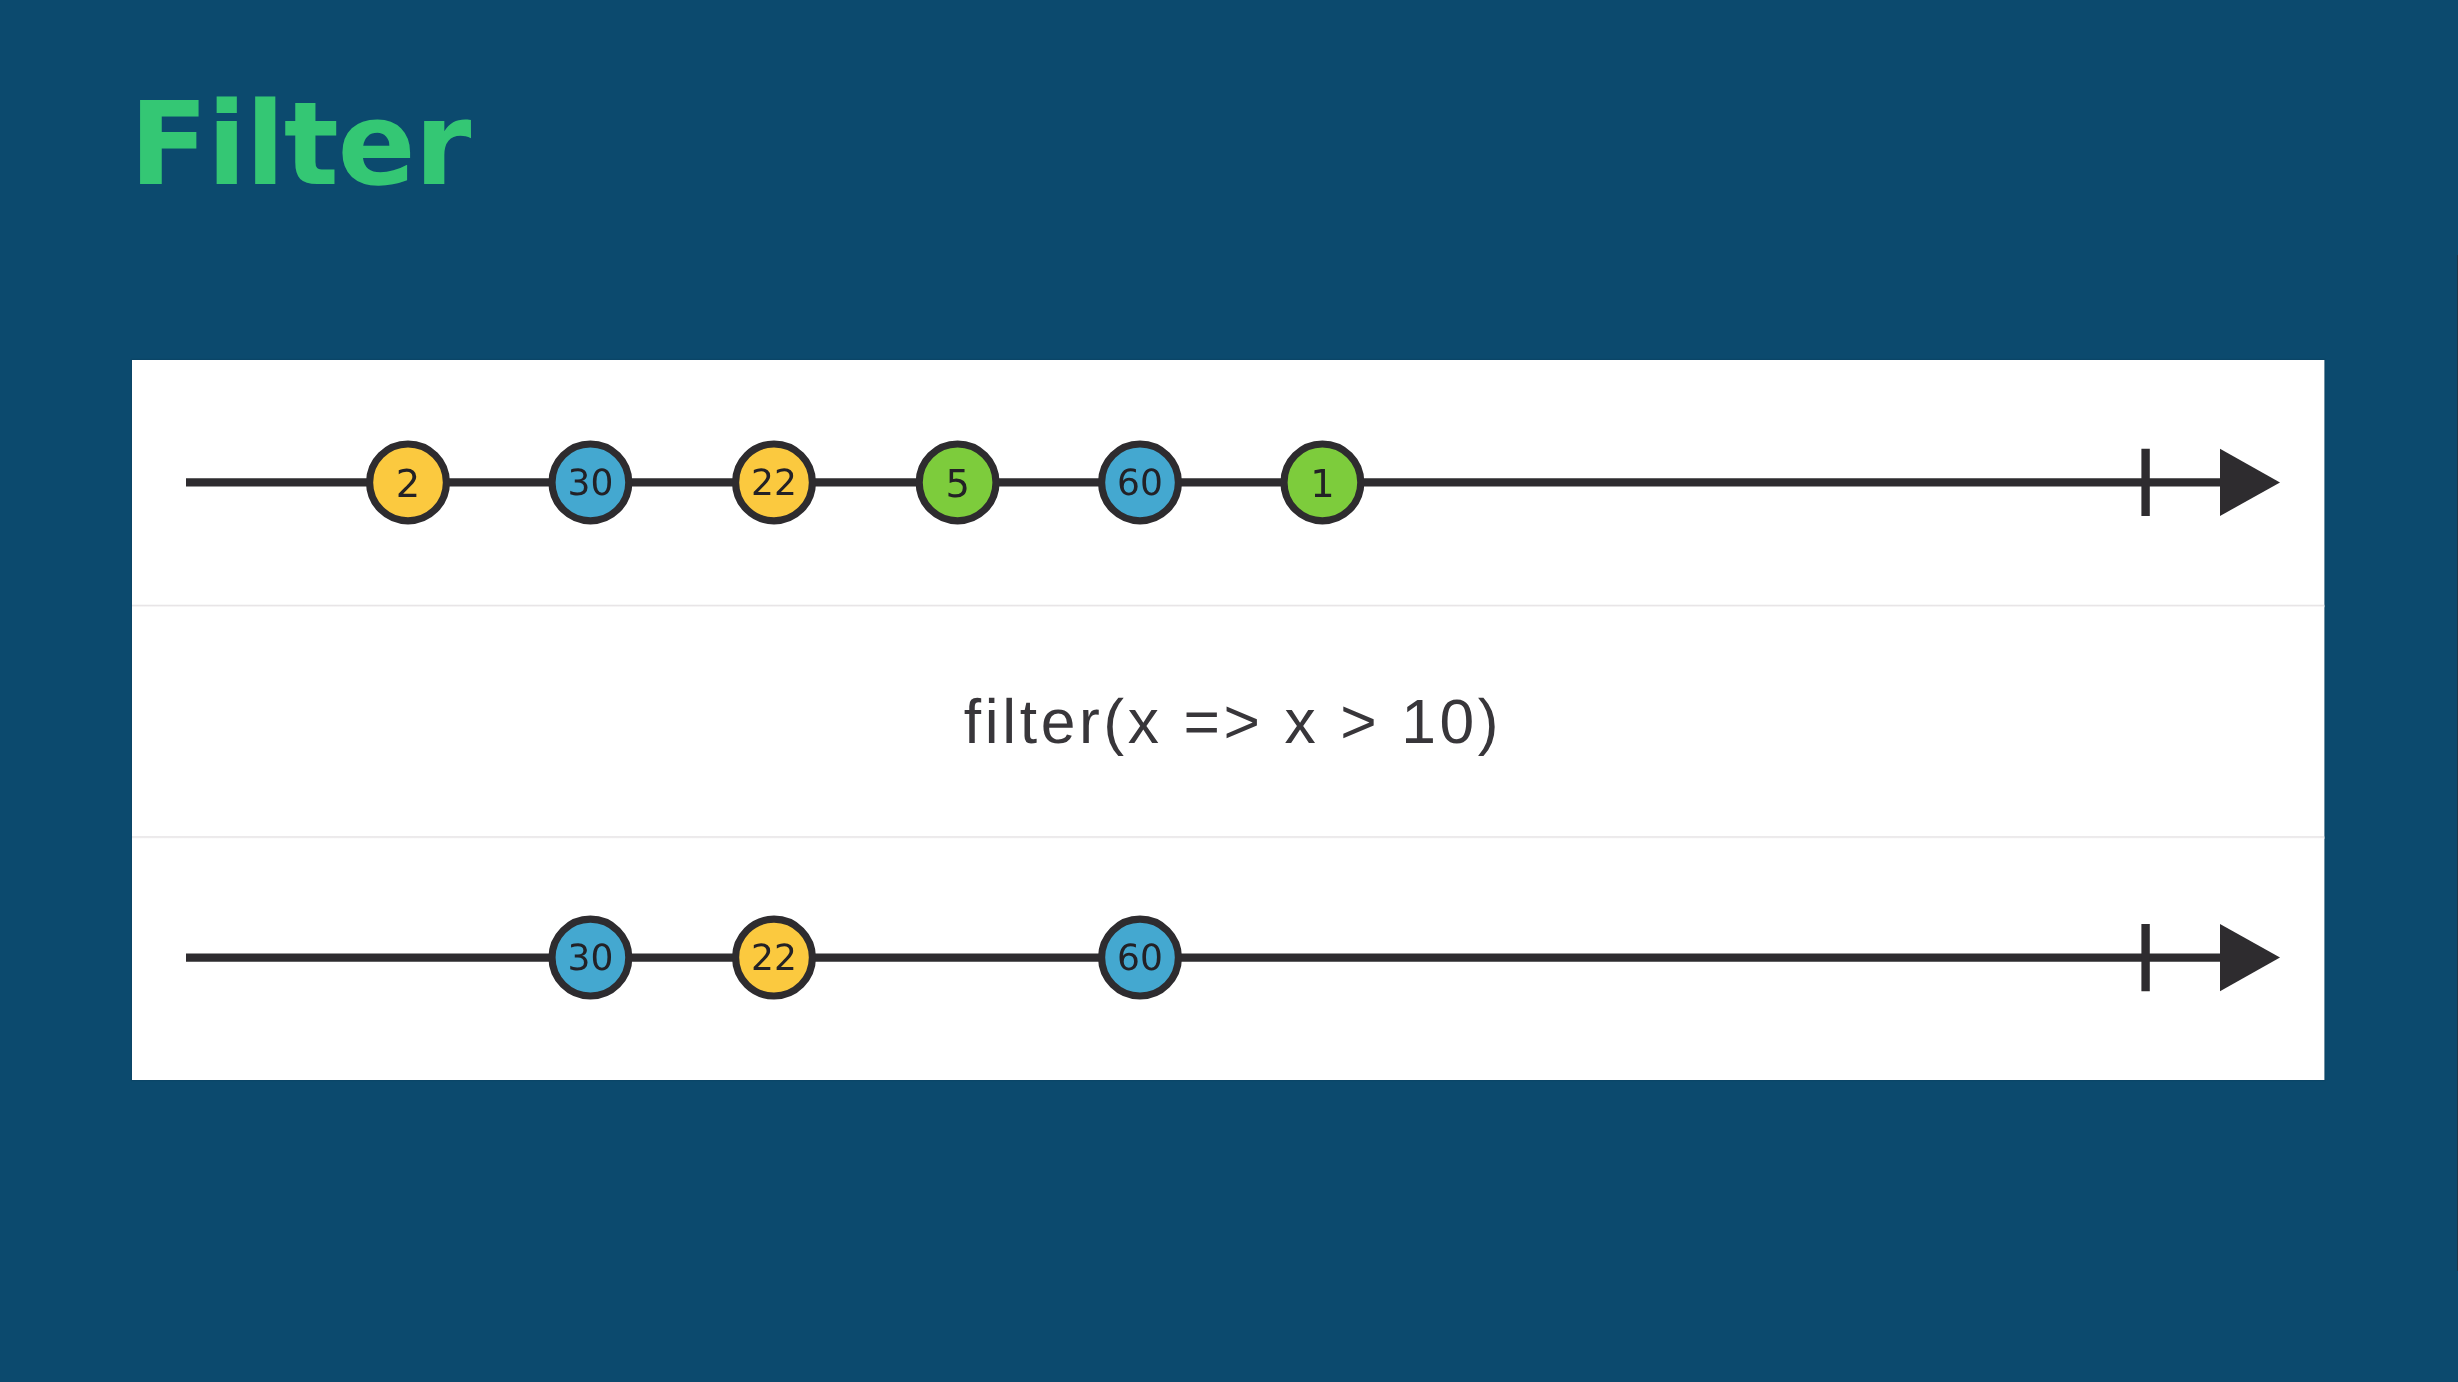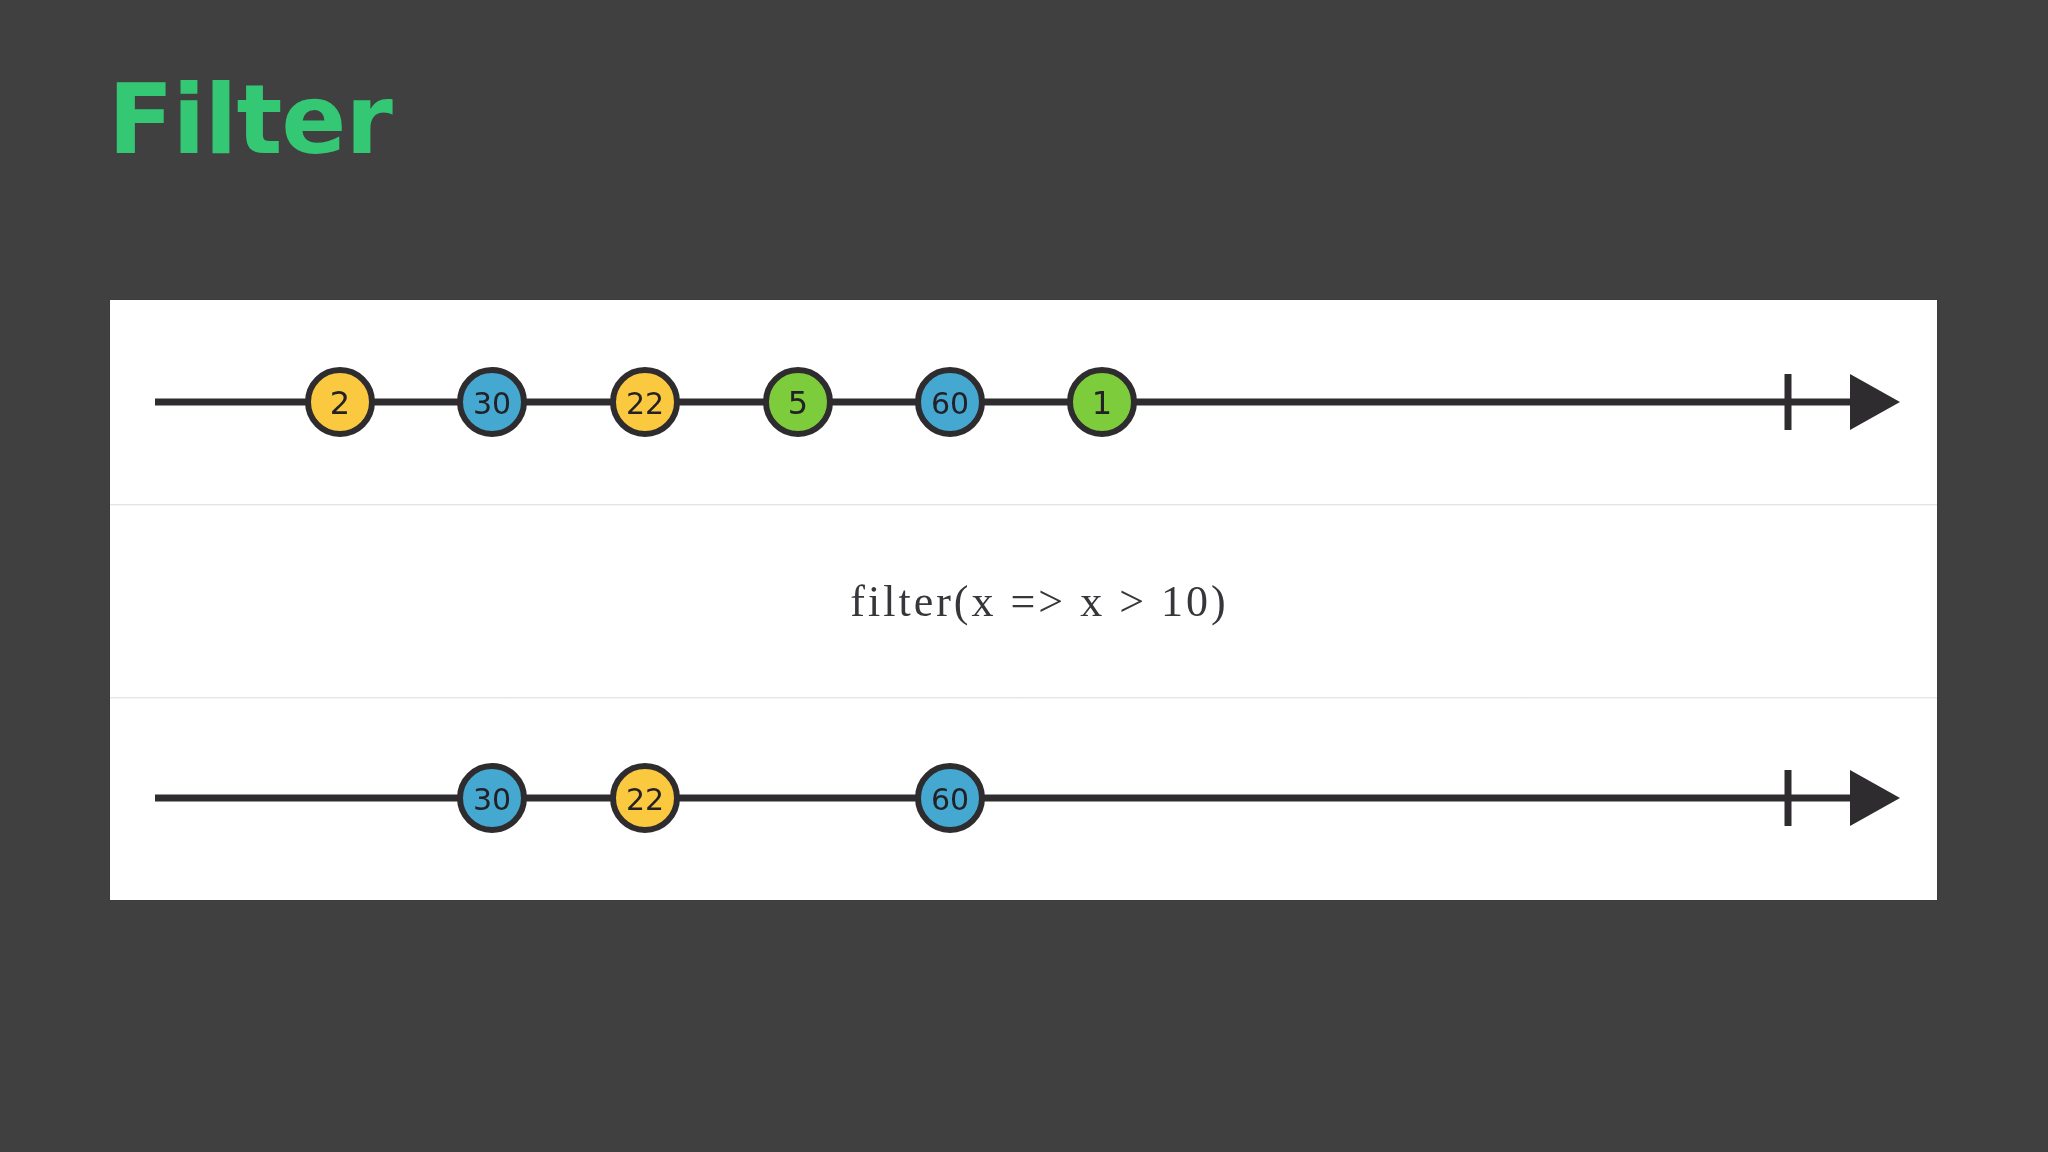--- a/index.html
+++ b/index.html
@@ -8,21 +8,21 @@
     padding: 0;
     background: #2d2a2e;
   }
   body {
     font-family: "Liberation Sans", sans-serif;
   }
   #stage {
     position: relative;
     width: 2048px;
     height: 1152px;
-    background: #404040;
+    background: #0c4a6e;
     overflow: hidden;
   }
 
   
   #slide-title {
     position: absolute;
     left: 108px;
     top: 72px;
     font-family: "DejaVu Sans", sans-serif;
     font-weight: 700;
@@ -79,29 +79,29 @@
     font-family: "DejaVu Sans", sans-serif;
     font-weight: 400;
     fill: #232126;
     text-anchor: middle;
     dominant-baseline: central;
   }
 
   
   #operator-text {
     position: absolute;
-    left: 16px;
+    left: 4px;
     top: 0;
     width: 100%;
     height: 100%;
     display: flex;
     align-items: center;
     justify-content: center;
-    font-family: Liberation Serif, serif;
-    font-size: 44px;
+    font-family: Liberation Sans, sans-serif;
+    font-size: 52px;
     font-weight: 400;
     letter-spacing: 3px;
     color: #38363a;
     white-space: pre;
   }
 </style>
 </head>
 <body>
 
 <div id="stage">

